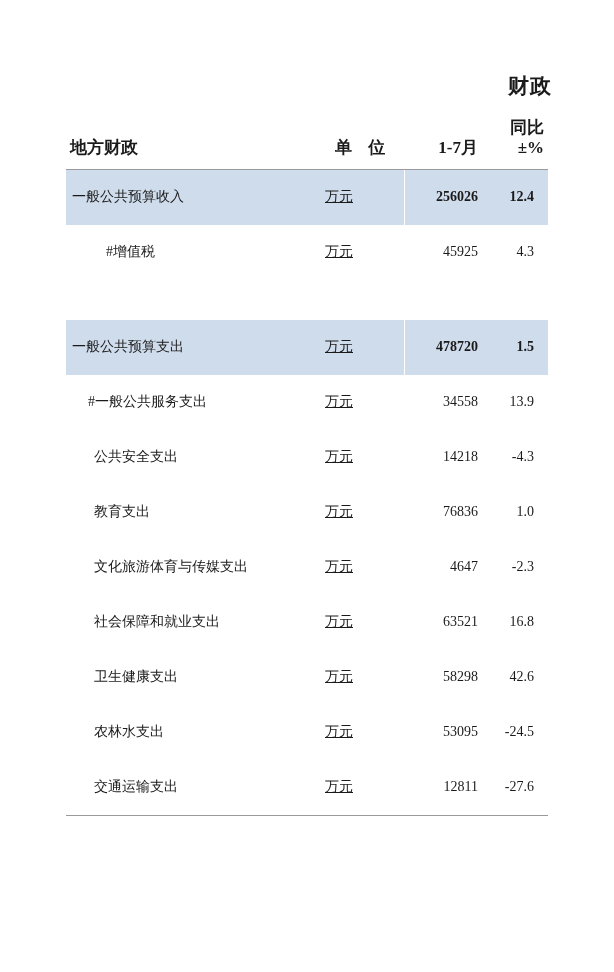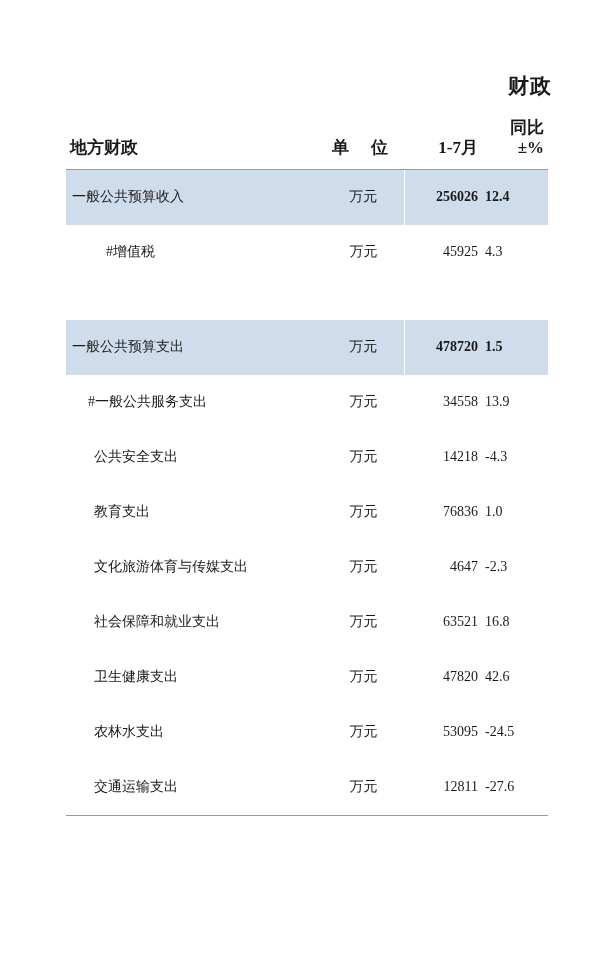--- a/index.html
+++ b/index.html
@@ -49,21 +49,20 @@
     vertical-align: bottom;
     border-bottom: 1.6px solid #9a9a9a;
   }
   th.h-item {
     text-align: left;
     padding-left: 4px;
   }
   th.h-unit {
     letter-spacing: 6px;
     padding-right: 2px;
-    font-family: Liberation Mono, monospace;
   }
   th.h-val {
     text-align: right;
     padding-right: 6px;
   }
   th.h-yoy {
     text-align: right;
     padding-right: 4px;
     line-height: 1.2;
   }
@@ -80,29 +79,30 @@
   }
   tbody tr.spacer td {
     height: 38px;
     border: none;
     background: #ffffff;
   }
   td.item {
     text-align: left;
   }
   td.unit {
-    text-align: center;
     padding-right: 2px;
+    text-decoration: underline;
   }
   td.val {
     text-align: right;
     padding-right: 6px;
   }
   td.yoy {
-    padding-right: 4px;
+    text-align: right;
+    padding-right: 14px;
   }
 
   
   .lvl0 { padding-left: 6px; }
   .lvl1 { padding-left: 22px; }
   .lvl2 { padding-left: 40px; }
   .lvl3 { padding-left: 28px; }
 
   tr.highlight td {
     background: #cfdcec;
@@ -195,21 +195,21 @@
         </tr>
         <tr class="">
           <td class="item lvl3">社会保障和就业支出</td>
           <td class="unit">万元</td>
           <td class="val">63521</td>
           <td class="yoy">16.8</td>
         </tr>
         <tr class="">
           <td class="item lvl3">卫生健康支出</td>
           <td class="unit">万元</td>
-          <td class="val">47820</td>
+          <td class="val">58298</td>
           <td class="yoy">42.6</td>
         </tr>
         <tr class="">
           <td class="item lvl3">农林水支出</td>
           <td class="unit">万元</td>
           <td class="val">53095</td>
           <td class="yoy">-24.5</td>
         </tr>
         <tr class="last-row">
           <td class="item lvl3">交通运输支出</td>

